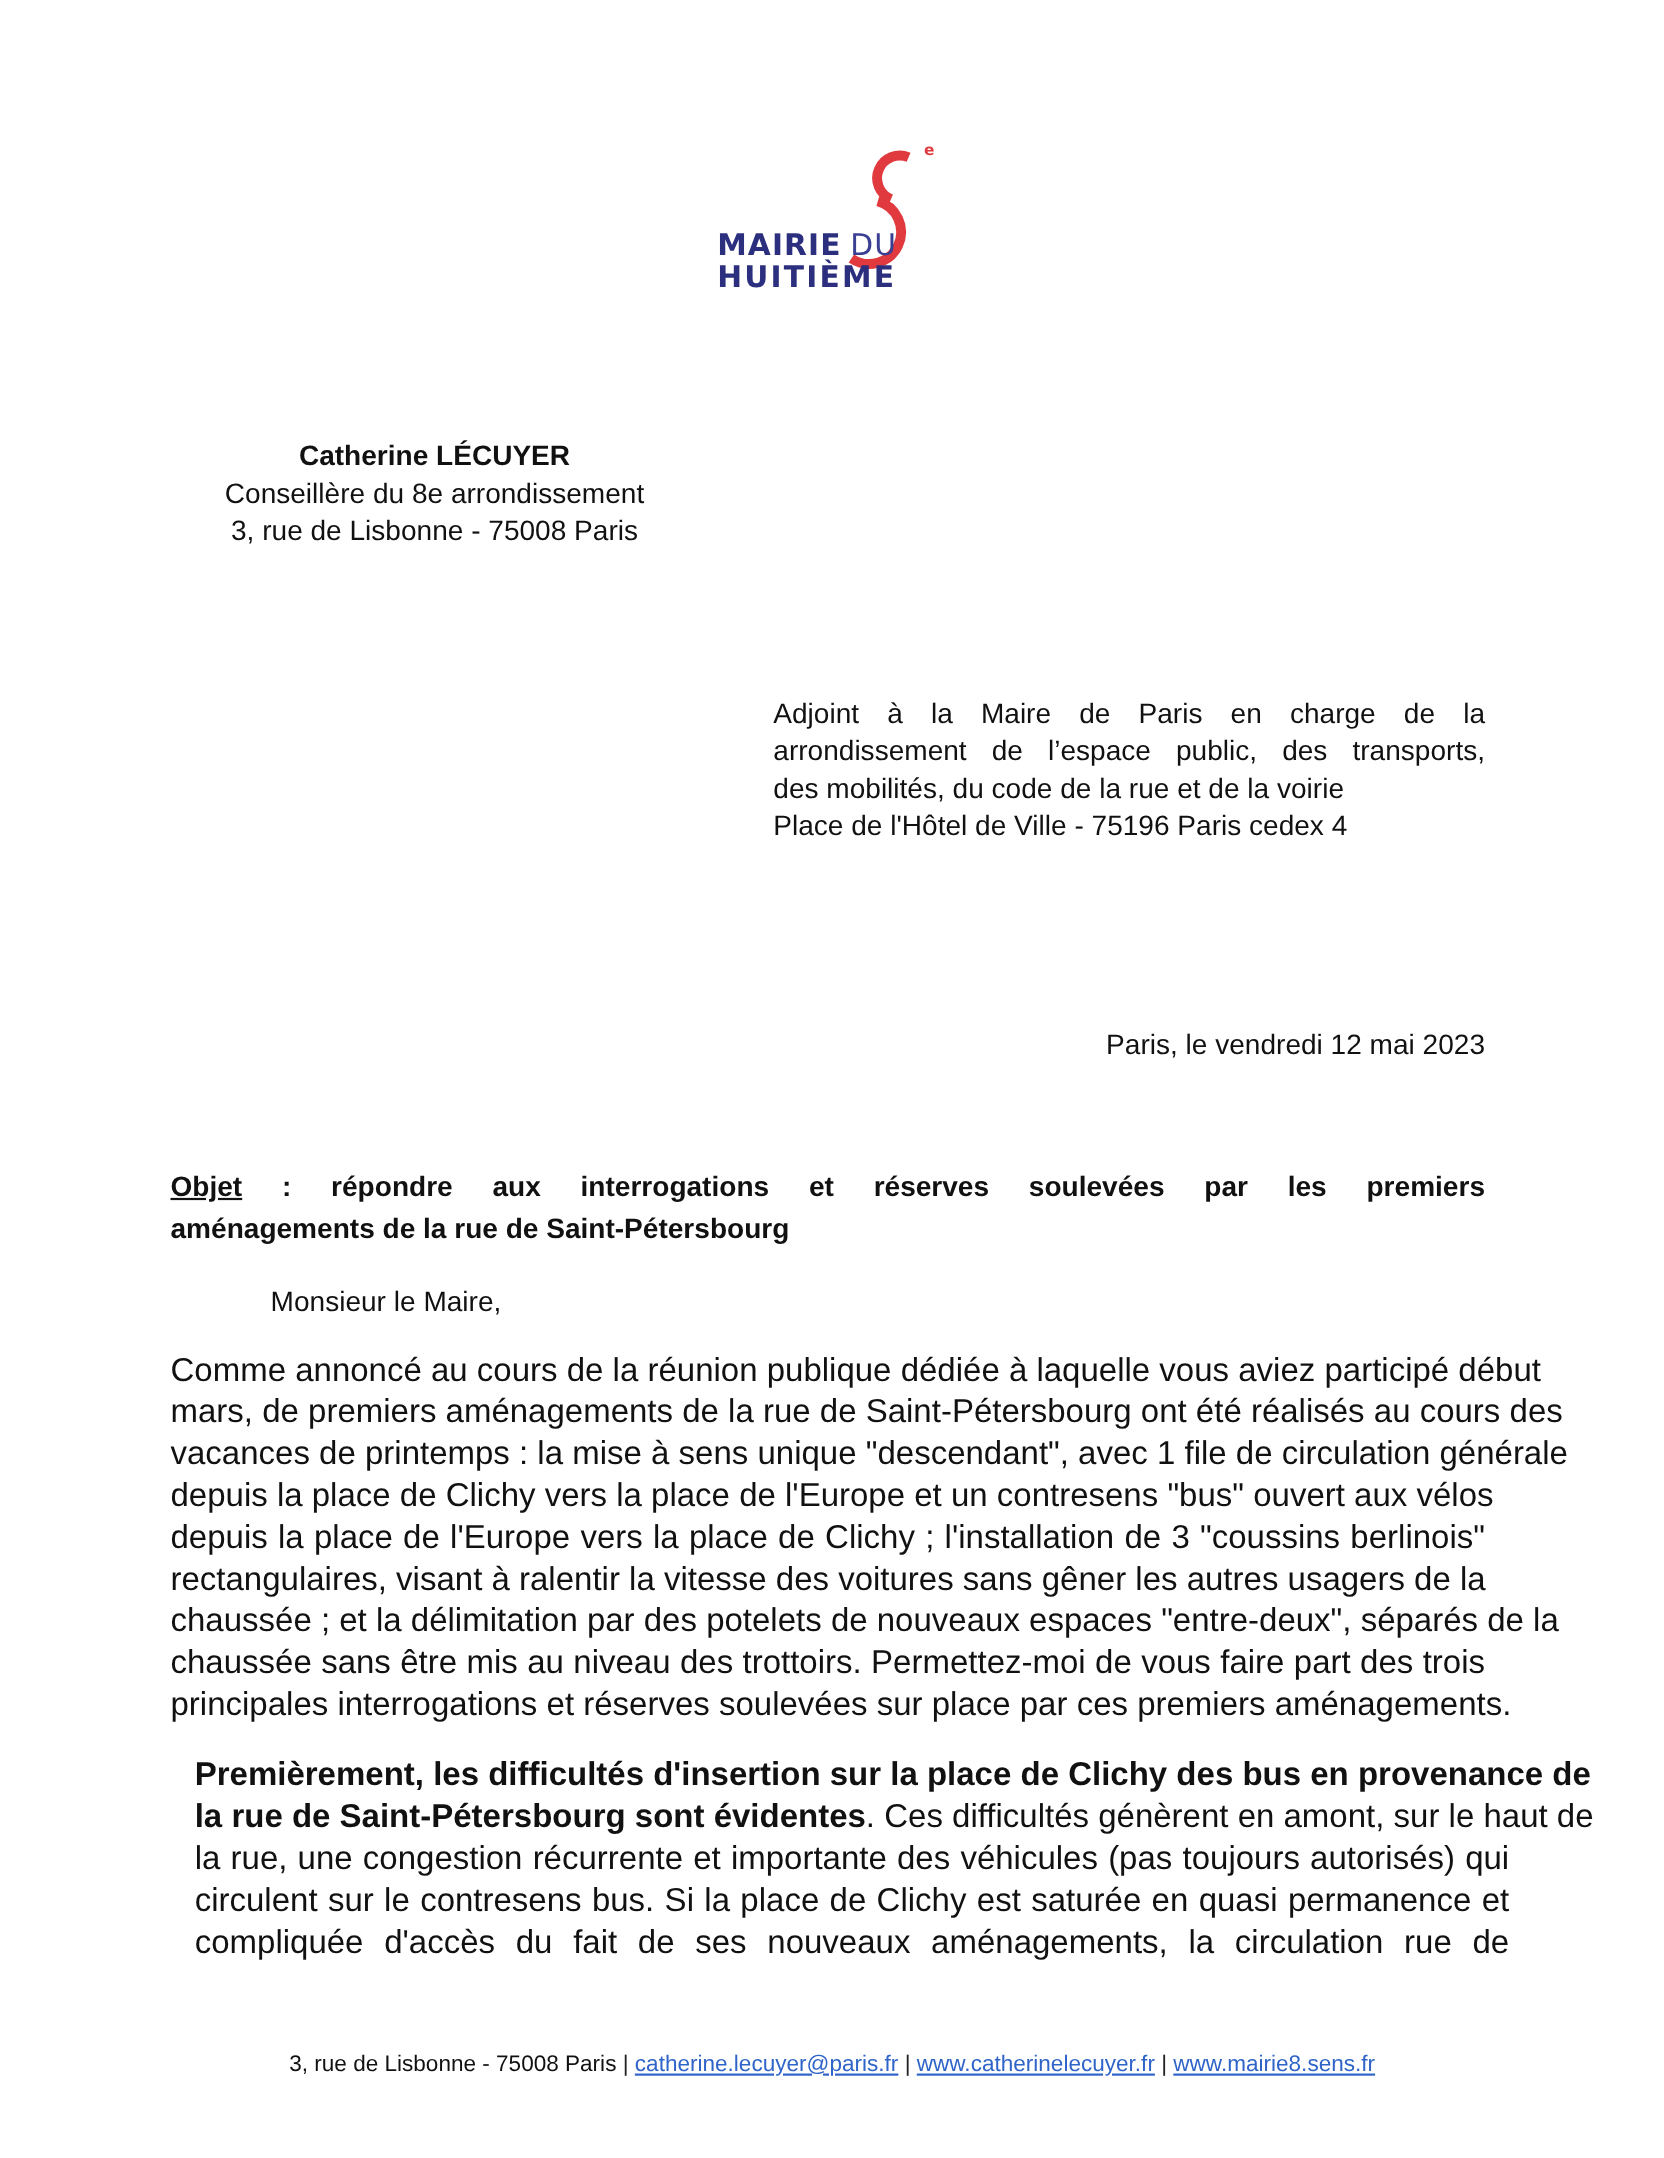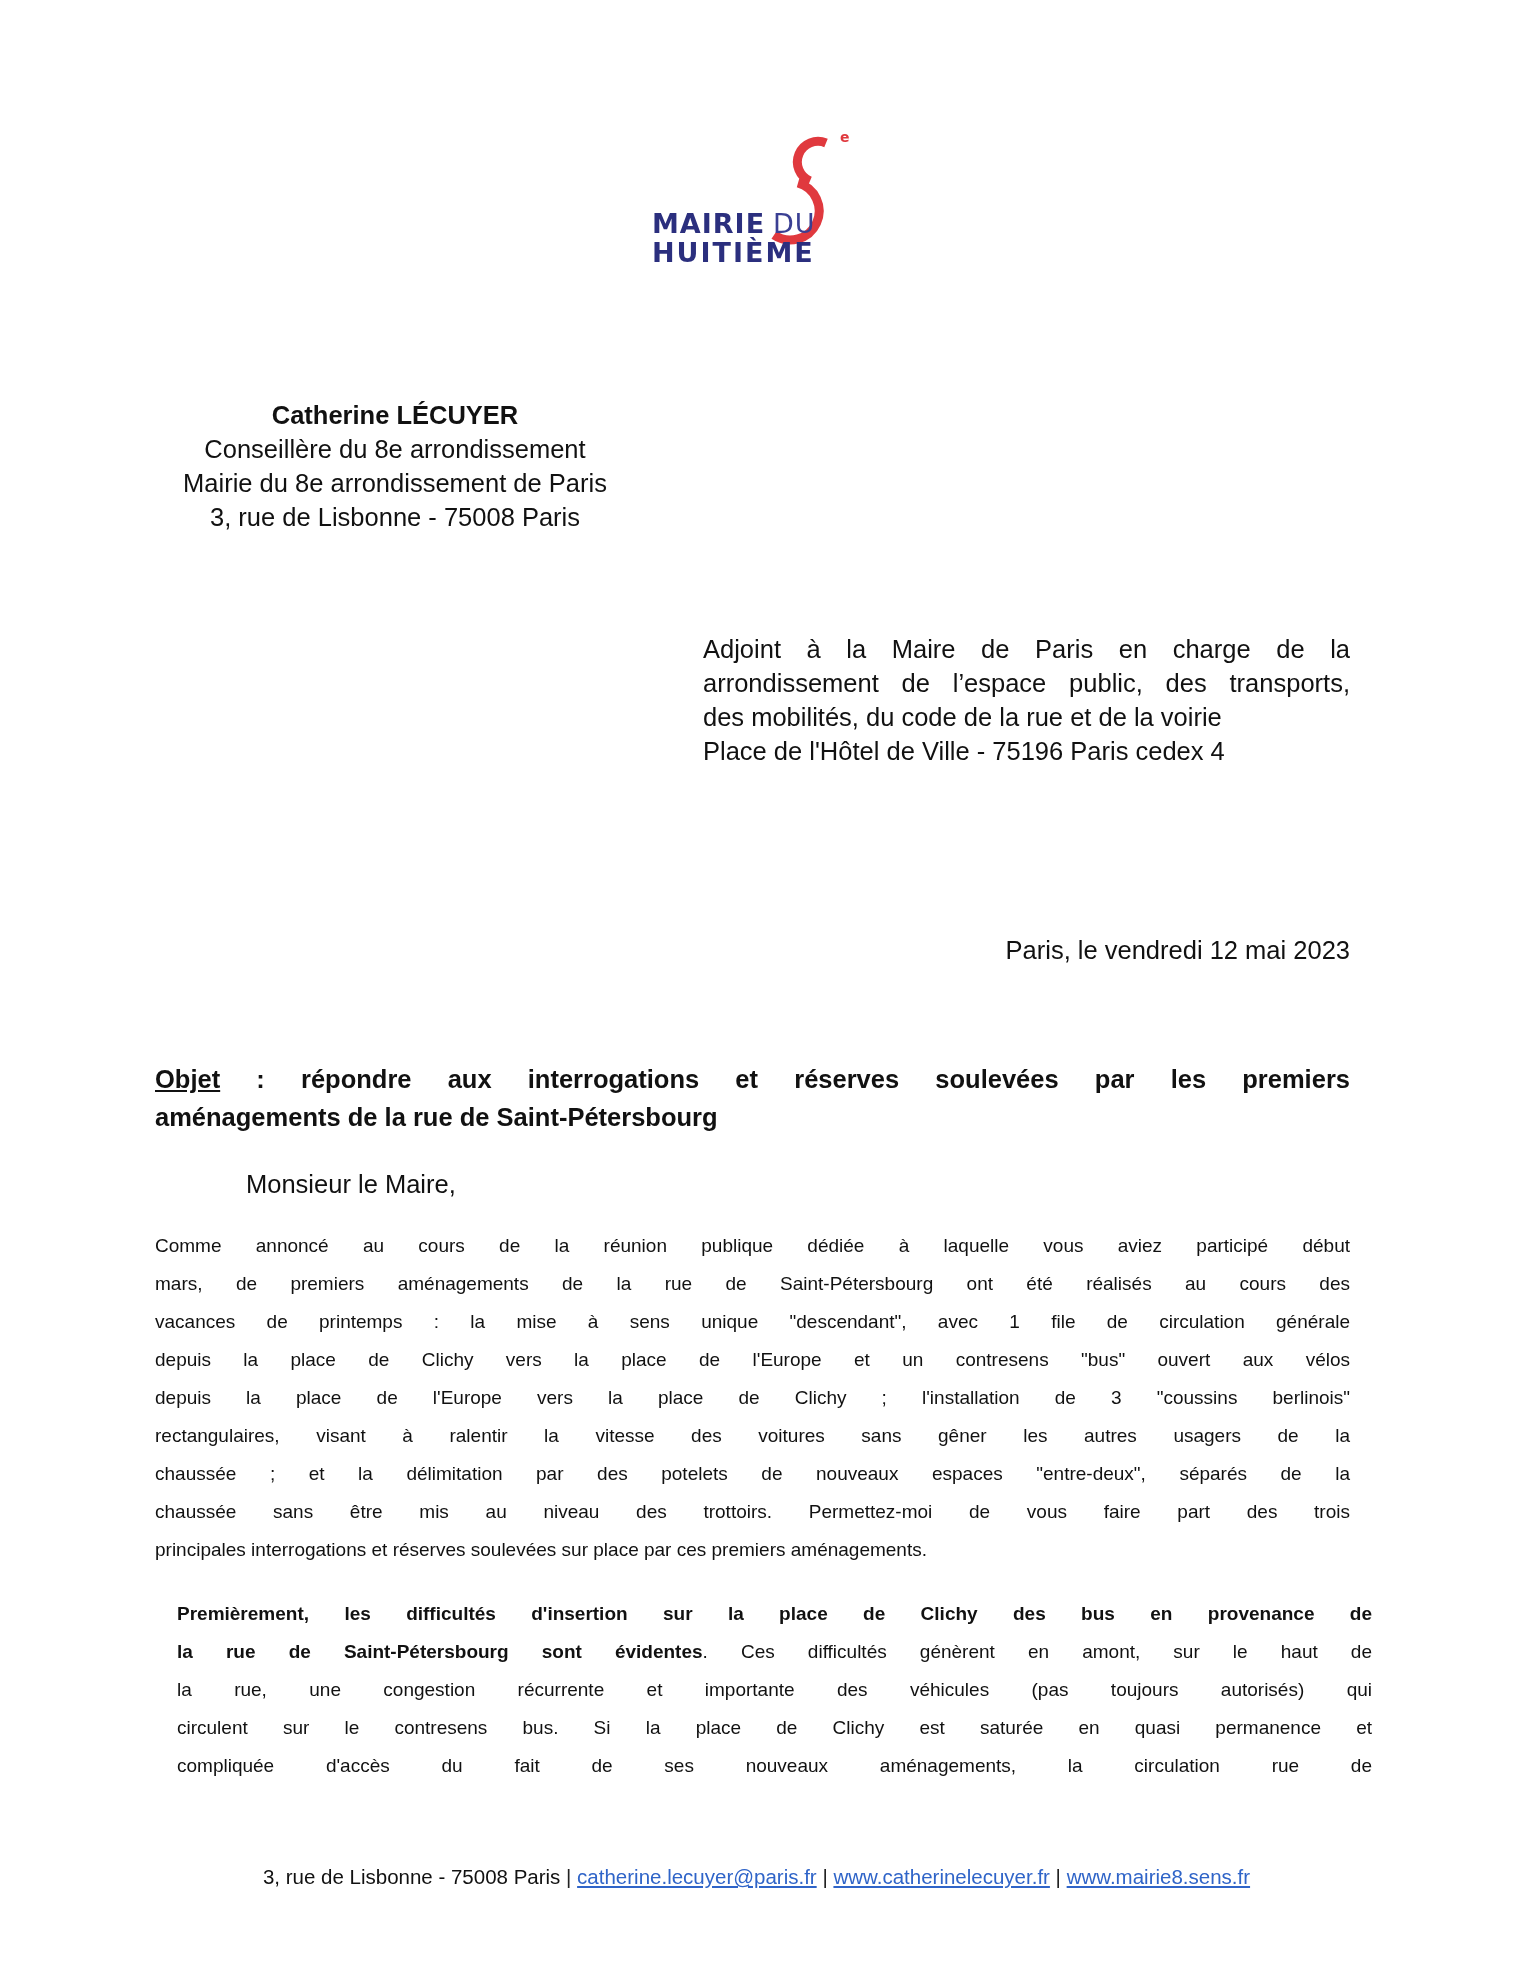--- a/index.html
+++ b/index.html
@@ -24,21 +24,21 @@
   .jline { display: block; text-align: justify; text-align-last: justify; white-space: nowrap; }
   .line { display: block; white-space: nowrap; }
 
   #date { right: 163px; top: 933px; font-size: 25.5px; line-height: 34px; text-align: right; }
 
   #objet { left: 155px; top: 1060px; width: 1195px; font-size: 25.5px; line-height: 38px; font-weight: bold; }
   #objet .lbl { text-decoration: underline; }
 
   #salutation { left: 246px; top: 1165px; font-size: 25.5px; line-height: 38px; }
 
-  .para { left: 155px; width: 1195px; font-size: 19px; line-height: 38px; }
+  .para { left: 155px; width: 1195px; font-size: 30px; line-height: 38px; }
   #para1 { top: 1227px; }
   #para2 { top: 1595px; margin-left: 22px; }
   .b { font-weight: bold; }
 
   #footer { left: 0; top: 1862px; width: 1513px; text-align: center; font-size: 20.5px; line-height: 30px; color: #111; }
   #footer a { color: #2f64c8; text-decoration: underline; }
   #footer .sep { color: #222; }
 </style>
 </head>
 <body>
@@ -52,21 +52,20 @@
   </svg>
   <span class="abs" style="left:200px; top:4px; font-family:'DejaVu Sans',sans-serif; font-weight:bold; font-size:14px; color:#e0393e;">e</span>
   <span class="logo-word logo-mairie">MAIRIE</span>
   <span class="logo-word logo-du">DU</span>
   <span class="logo-word logo-huitieme">HUITIÈME</span>
 </div>
 
 <div id="sender" class="abs">
   <span class="line name">Catherine LÉCUYER</span>
   <span class="line">Conseillère du 8e arrondissement</span>
-  <span class="line">Mairie du 8e arrondissement de Paris</span>
   <span class="line">3, rue de Lisbonne - 75008 Paris</span>
 </div>
 
 <div id="recipient" class="abs">
   <span class="jline">Adjoint à la Maire de Paris en charge de la</span>
   <span class="jline">arrondissement de l’espace public, des transports,</span>
   <span class="line">des mobilités, du code de la rue et de la voirie</span>
   <span class="line">Place de l'Hôtel de Ville - 75196 Paris cedex 4</span>
 </div>
 

